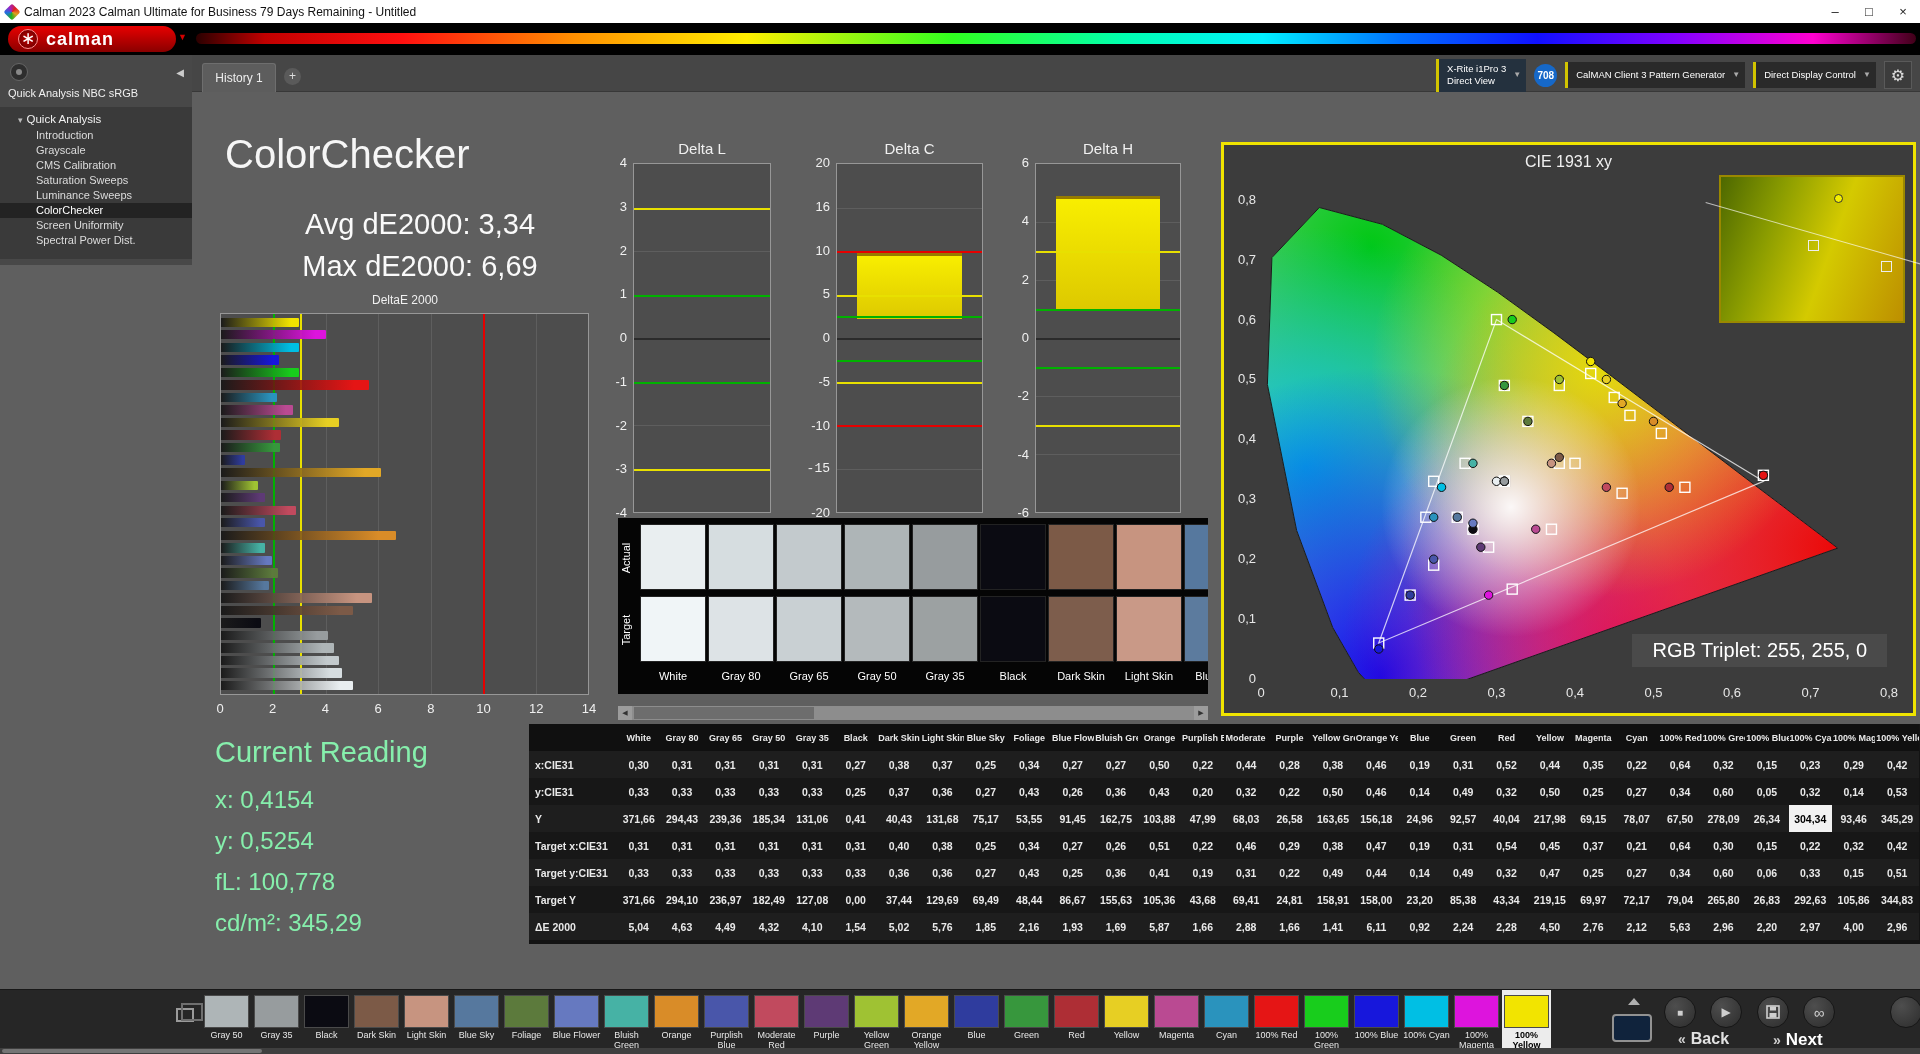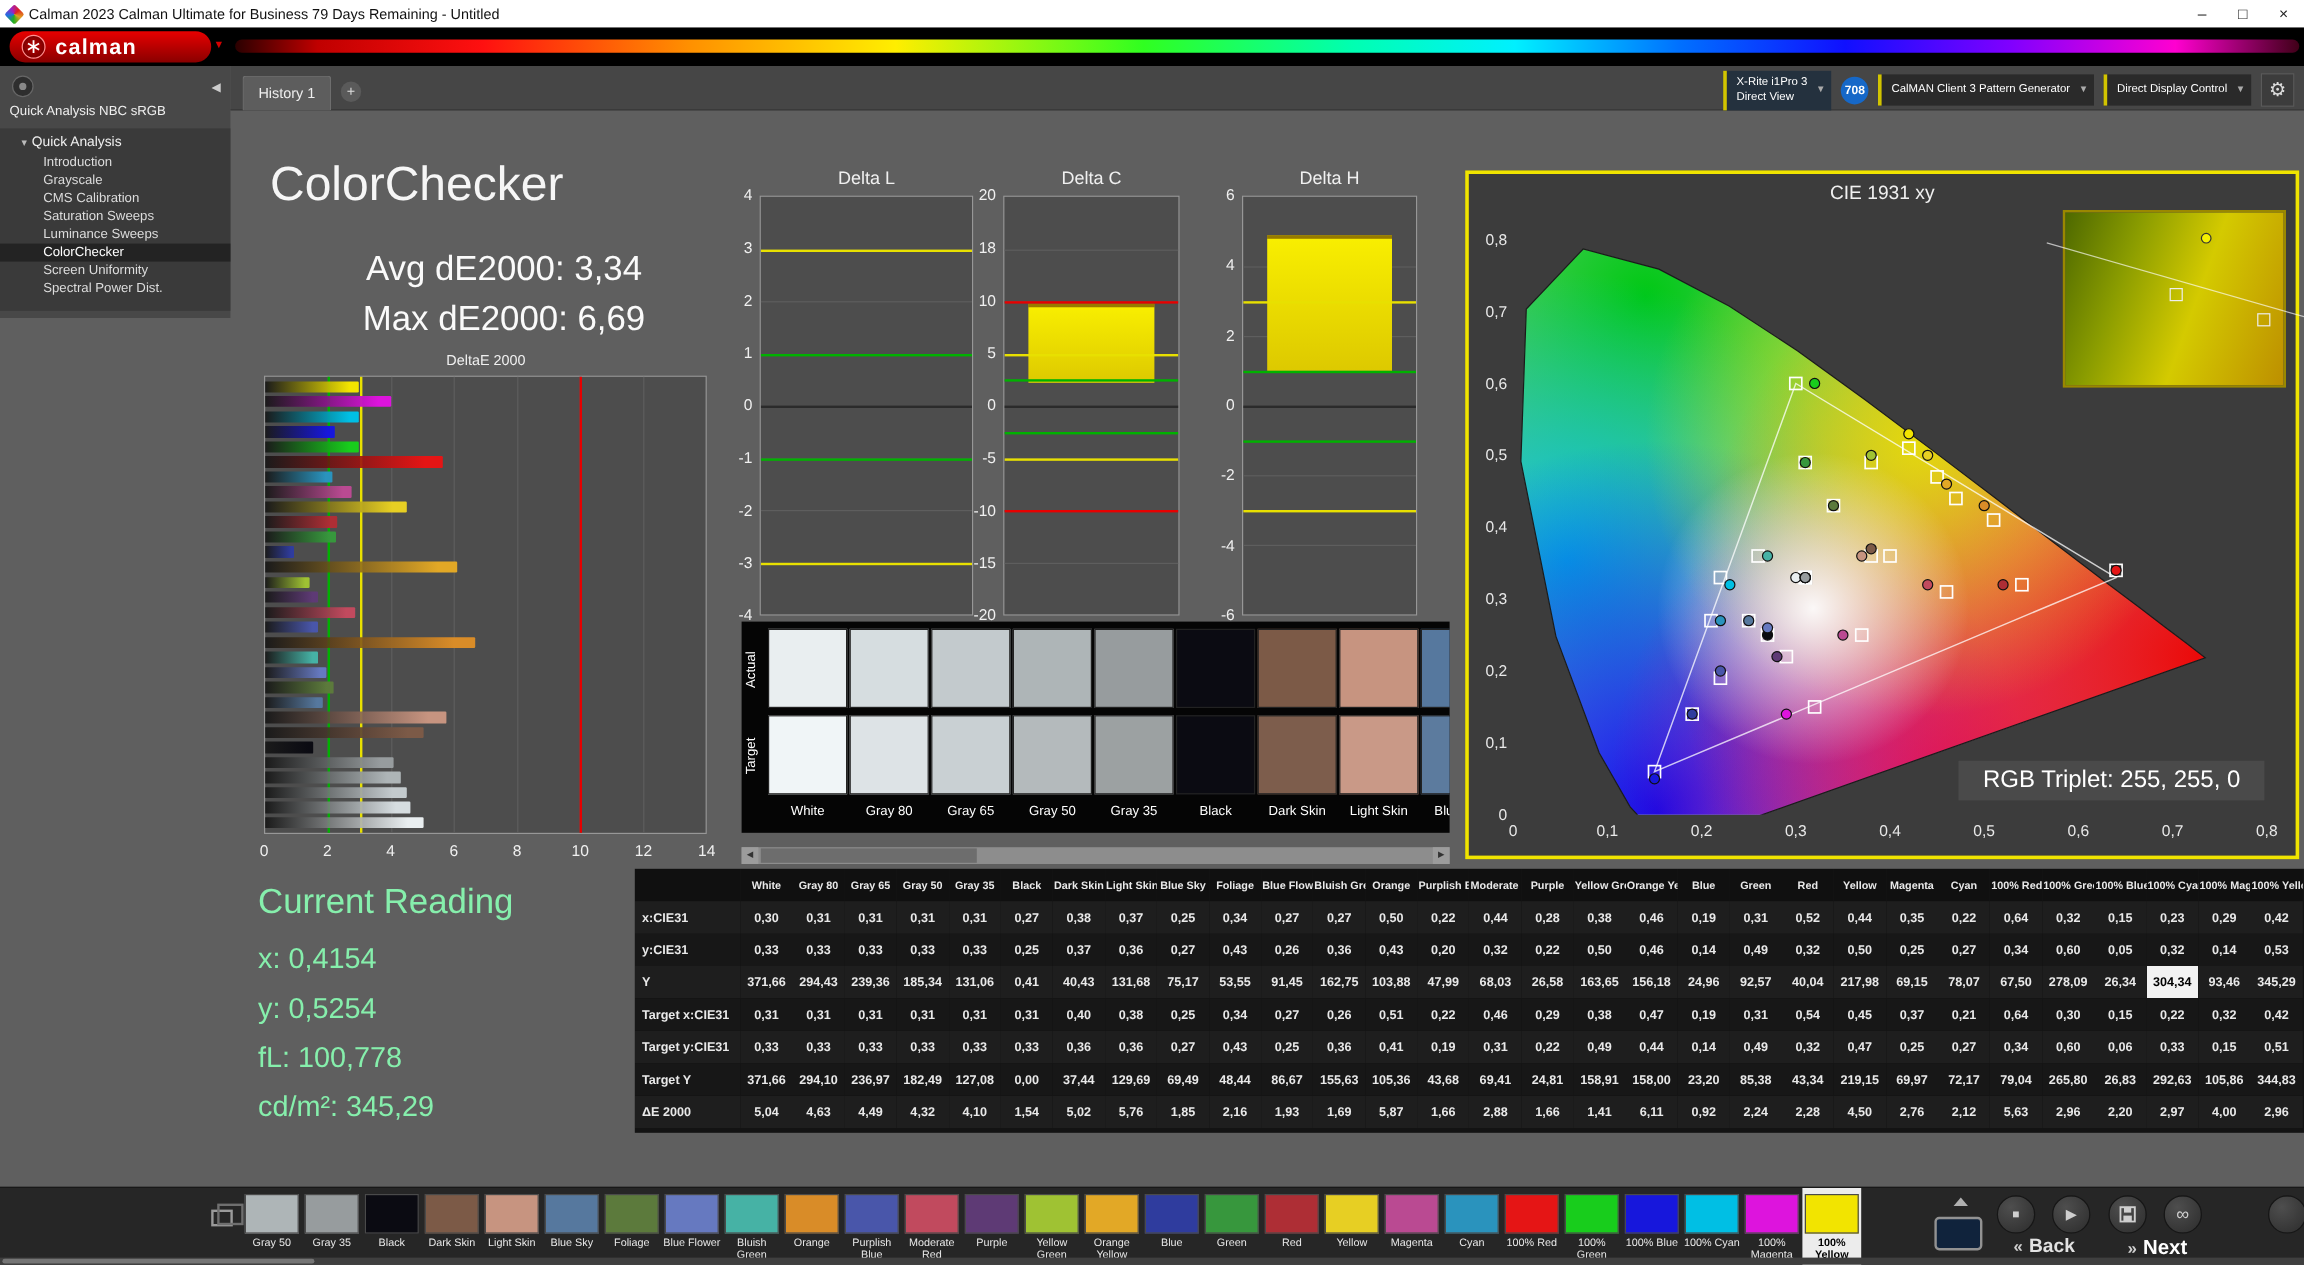--- a/index.html
+++ b/index.html
@@ -287,21 +287,21 @@
       <span class="axt" style="left: 0%;">0</span>
       <span class="axt" style="left: 14.2857%;">2</span>
       <span class="axt" style="left: 28.5714%;">4</span>
       <span class="axt" style="left: 42.8571%;">6</span>
       <span class="axt" style="left: 57.1429%;">8</span>
       <span class="axt" style="left: 71.4286%;">10</span>
       <span class="axt" style="left: 85.7143%;">12</span>
       <span class="axt" style="left: 100%;">14</span>
     </div>
 
-  <div class="dchart" style="left:633px;width:178px;">
+  <div class="dchart" style="left:633px;width:138px;">
     <div class="dtitle">Delta L</div>
     <div class="ylabs">
         <div class="ylab" style="top: calc(0% - 8px);">4</div>
         <div class="ylab" style="top: calc(12.5% - 8px);">3</div>
         <div class="ylab" style="top: calc(25% - 8px);">2</div>
         <div class="ylab" style="top: calc(37.5% - 8px);">1</div>
         <div class="ylab" style="top: calc(50% - 8px);">0</div>
         <div class="ylab" style="top: calc(62.5% - 8px);">-1</div>
         <div class="ylab" style="top: calc(75% - 8px);">-2</div>
         <div class="ylab" style="top: calc(87.5% - 8px);">-3</div>
@@ -318,27 +318,27 @@
         <div class="hline ref" style="top: 37.5%; background: rgb(0, 178, 0);"></div>
         <div class="hline ref" style="top: 62.5%; background: rgb(0, 178, 0);"></div>
         <div class="hline ref" style="top: 12.5%; background: rgb(232, 224, 0);"></div>
         <div class="hline ref" style="top: 87.5%; background: rgb(232, 224, 0);"></div>
       </div>
   </div>
   <div class="dchart" style="left:836px;width:147px;">
     <div class="dtitle">Delta C</div>
     <div class="ylabs">
         <div class="ylab" style="top: calc(0% - 8px);">20</div>
-        <div class="ylab" style="top: calc(12.5% - 8px);">18</div>
+        <div class="ylab" style="top: calc(12.5% - 8px);">16</div>
         <div class="ylab" style="top: calc(25% - 8px);">10</div>
         <div class="ylab" style="top: calc(37.5% - 8px);">5</div>
         <div class="ylab" style="top: calc(50% - 8px);">0</div>
         <div class="ylab" style="top: calc(62.5% - 8px);">-5</div>
         <div class="ylab" style="top: calc(75% - 8px);">-10</div>
-        <div class="ylab" style="top: calc(87.5% - 8px);">-15</div>
+        <div class="ylab" style="top: calc(87.5% - 8px); font-family: Liberation Mono, monospace;">-15</div>
         <div class="ylab" style="top: calc(100% - 8px);">-20</div>
       </div>
       <div class="dbody">
         <div class="hline" style="top: 12.5%;"></div>
         <div class="hline" style="top: 25%;"></div>
         <div class="hline" style="top: 37.5%;"></div>
         <div class="hline zero" style="top: 50%;"></div>
         <div class="hline" style="top: 62.5%;"></div>
         <div class="hline" style="top: 75%;"></div>
         <div class="hline" style="top: 87.5%;"></div>

